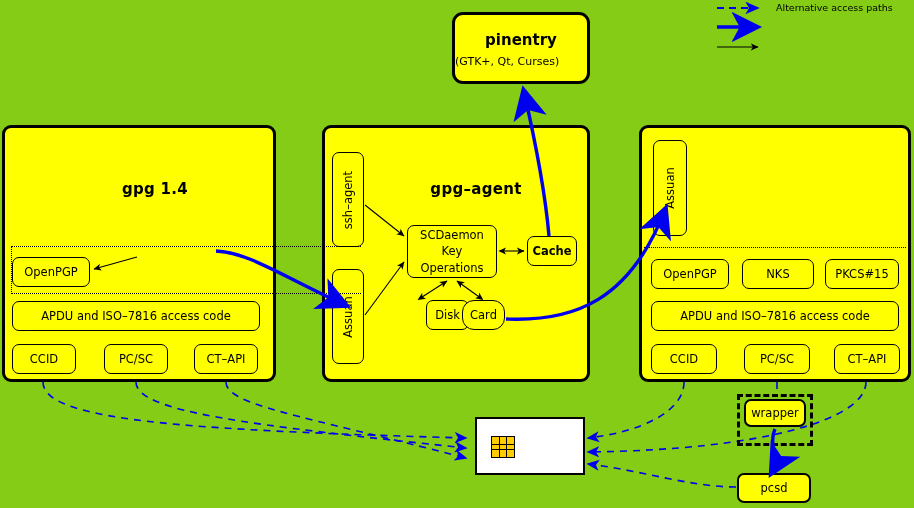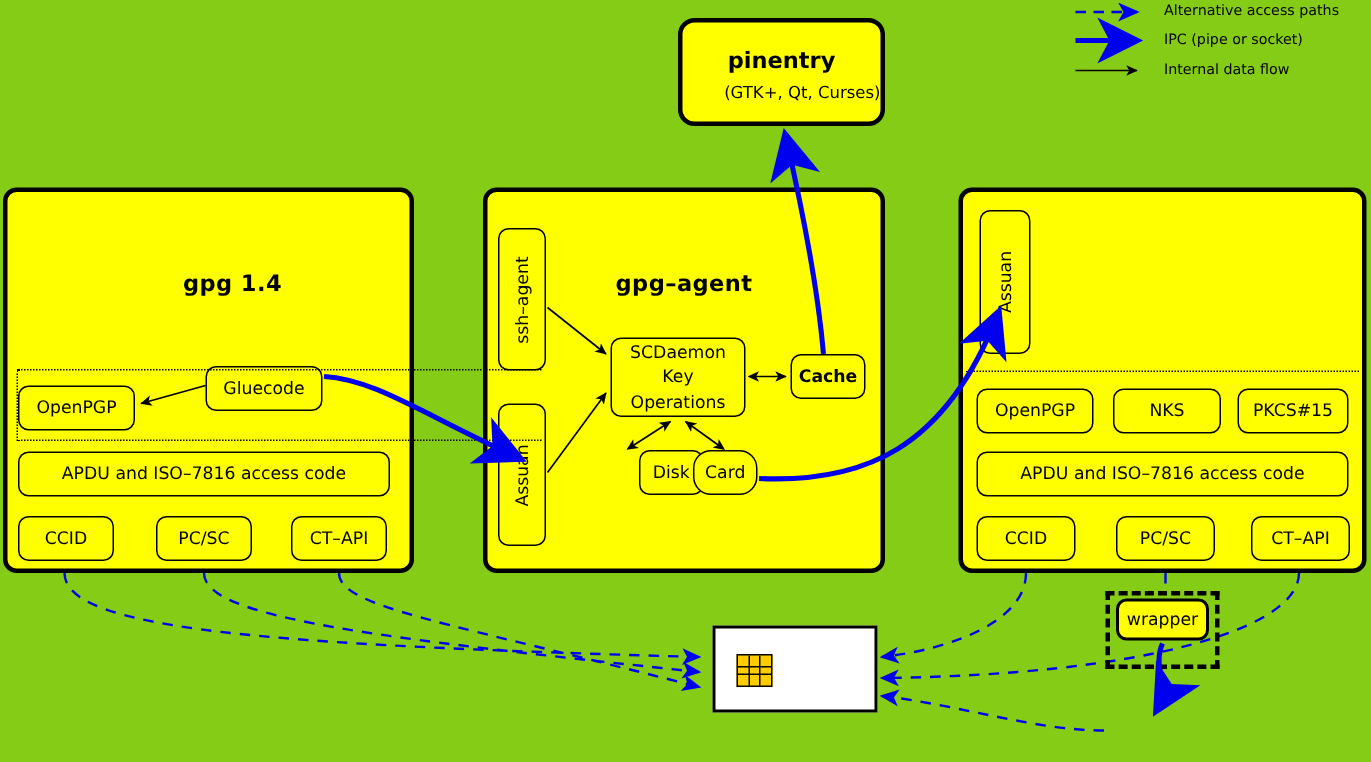--- a/index.html
+++ b/index.html
@@ -212,62 +212,53 @@
           <path d="M0,0.8 L7,4 L0,7.2 L1.8,4 Z" fill="#000000"></path>
         </marker>
       </defs>
       <line x1="1" y1="6" x2="42" y2="6" stroke="#0000ee" stroke-width="1.8" stroke-dasharray="7,5" marker-end="url(#lg-blue)"></line>
       <line x1="1" y1="25" x2="41" y2="25" stroke="#0000ee" stroke-width="3.4" marker-end="url(#lg-bluebig)"></line>
       <line x1="1" y1="45" x2="42" y2="45" stroke="#000000" stroke-width="1.1" marker-end="url(#lg-black)"></line>
     </svg>
     <div class="legend-row" style="top:0px;">
       <span class="legend-text">Alternative access paths</span>
     </div>
-    <div class="legend-row" style="top:19px;">
-      <span class="legend-text">IPC (pipe or socket)</span>
-    </div>
-    <div class="legend-row" style="top:39px;">
-      <span class="legend-text">Internal data flow</span>
-    </div>
   </div>
 
   <div class="box round" style="left:452px; top:12px; width:138px; height:72px; border-width:3px; border-radius:11px;">
     <div style="position:absolute;left:0;right:0;top:16px;text-align:center;font-size:15px;font-weight:bold;">pinentry</div>
-    <div style="position:absolute;left:0;right:0;top:40px;text-align:right;font-size:11px;">(GTK+, Qt, Curses)</div>
+    <div style="position:absolute;left:0;right:0;top:40px;text-align:left;font-size:11px;">(GTK+, Qt, Curses)</div>
   </div>
 
   <div class="box big" style="left:2px; top:125px; width:274px; height:257px;"></div>
   <div class="title" style="left:2px; width:274px; top:180px;margin-left:16px;">gpg 1.4</div>
 
   <div class="dotted-region" style="left:11px; top:246px; width:350px; height:48px; border-right:none;"></div>
 
   <div class="box small" style="left:12px; top:257px; width:78px; height:30px;">
     <div class="lbl">OpenPGP</div>
   </div>
 
-  <div class="box small" style="left:137px; top:244px; width:78px; height:30px;">
-    <div class="lbl">Gluecode</div>
-  </div>
 
   <div class="box small" style="left:12px; top:301px; width:248px; height:30px;">
     <div class="lbl">APDU and ISO–7816 access code</div>
   </div>
 
   <div class="box small" style="left:12px; top:344px; width:64px; height:30px;">
     <div class="lbl">CCID</div>
   </div>
   <div class="box small" style="left:104px; top:344px; width:64px; height:30px;">
     <div class="lbl">PC/SC</div>
   </div>
   <div class="box small" style="left:194px; top:344px; width:64px; height:30px;">
     <div class="lbl">CT–API</div>
   </div>
 
   <div class="box big" style="left:322px; top:125px; width:268px; height:257px;"></div>
-  <div class="title" style="left:322px; width:268px; top:180px;">gpg–agent</div>
+  <div class="title" style="left:322px; width:268px; top:180px;padding-left:20px;">gpg–agent</div>
 
   <div class="box small" style="left:332px; top:152px; width:32px; height:95px;">
     <div class="vlbl">ssh–agent</div>
   </div>
 
   <div class="box small" style="left:332px; top:269px; width:32px; height:95px;">
     <div class="vlbl">Assuan</div>
   </div>
 
   <div class="box small" style="left:407px; top:225px; width:90px; height:53px;">
@@ -324,20 +315,23 @@
         <i></i>
         <u></u>
       </div>
   </div>
 
   <div class="dashed-region" style="left:737px; top:394px; width:76px; height:52px;"></div>
   <div class="box small" style="left:744px; top:399px; width:62px; height:28px; border-width:2px;">
     <div class="lbl">wrapper</div>
   </div>
 
+  <div class="box small" style="left:737px; top:473px; width:74px; height:30px; border-width:2px;">
+    <div class="lbl">pcsd</div>
+  </div>
 
   <svg class="layer top" viewBox="0 0 914 508">
 
     <path d="M137,257 L94,269" fill="none" stroke="#000000" stroke-width="1.1" marker-end="url(#blackarrow)"></path>
 
     <path d="M365,205 L404,236" fill="none" stroke="#000000" stroke-width="1.1" marker-end="url(#blackarrow)"></path>
     <path d="M365,315 L404,262" fill="none" stroke="#000000" stroke-width="1.1" marker-end="url(#blackarrow)"></path>
     <path d="M500,251 L524,251" fill="none" stroke="#000000" stroke-width="1.1" marker-end="url(#blackarrow)" marker-start="url(#blackarrowstart)"></path>
     <path d="M419,299 L447,281" fill="none" stroke="#000000" stroke-width="1.1" marker-end="url(#blackarrow)" marker-start="url(#blackarrowstart)"></path>
     <path d="M482,299 L457,281" fill="none" stroke="#000000" stroke-width="1.1" marker-end="url(#blackarrow)" marker-start="url(#blackarrowstart)"></path>

